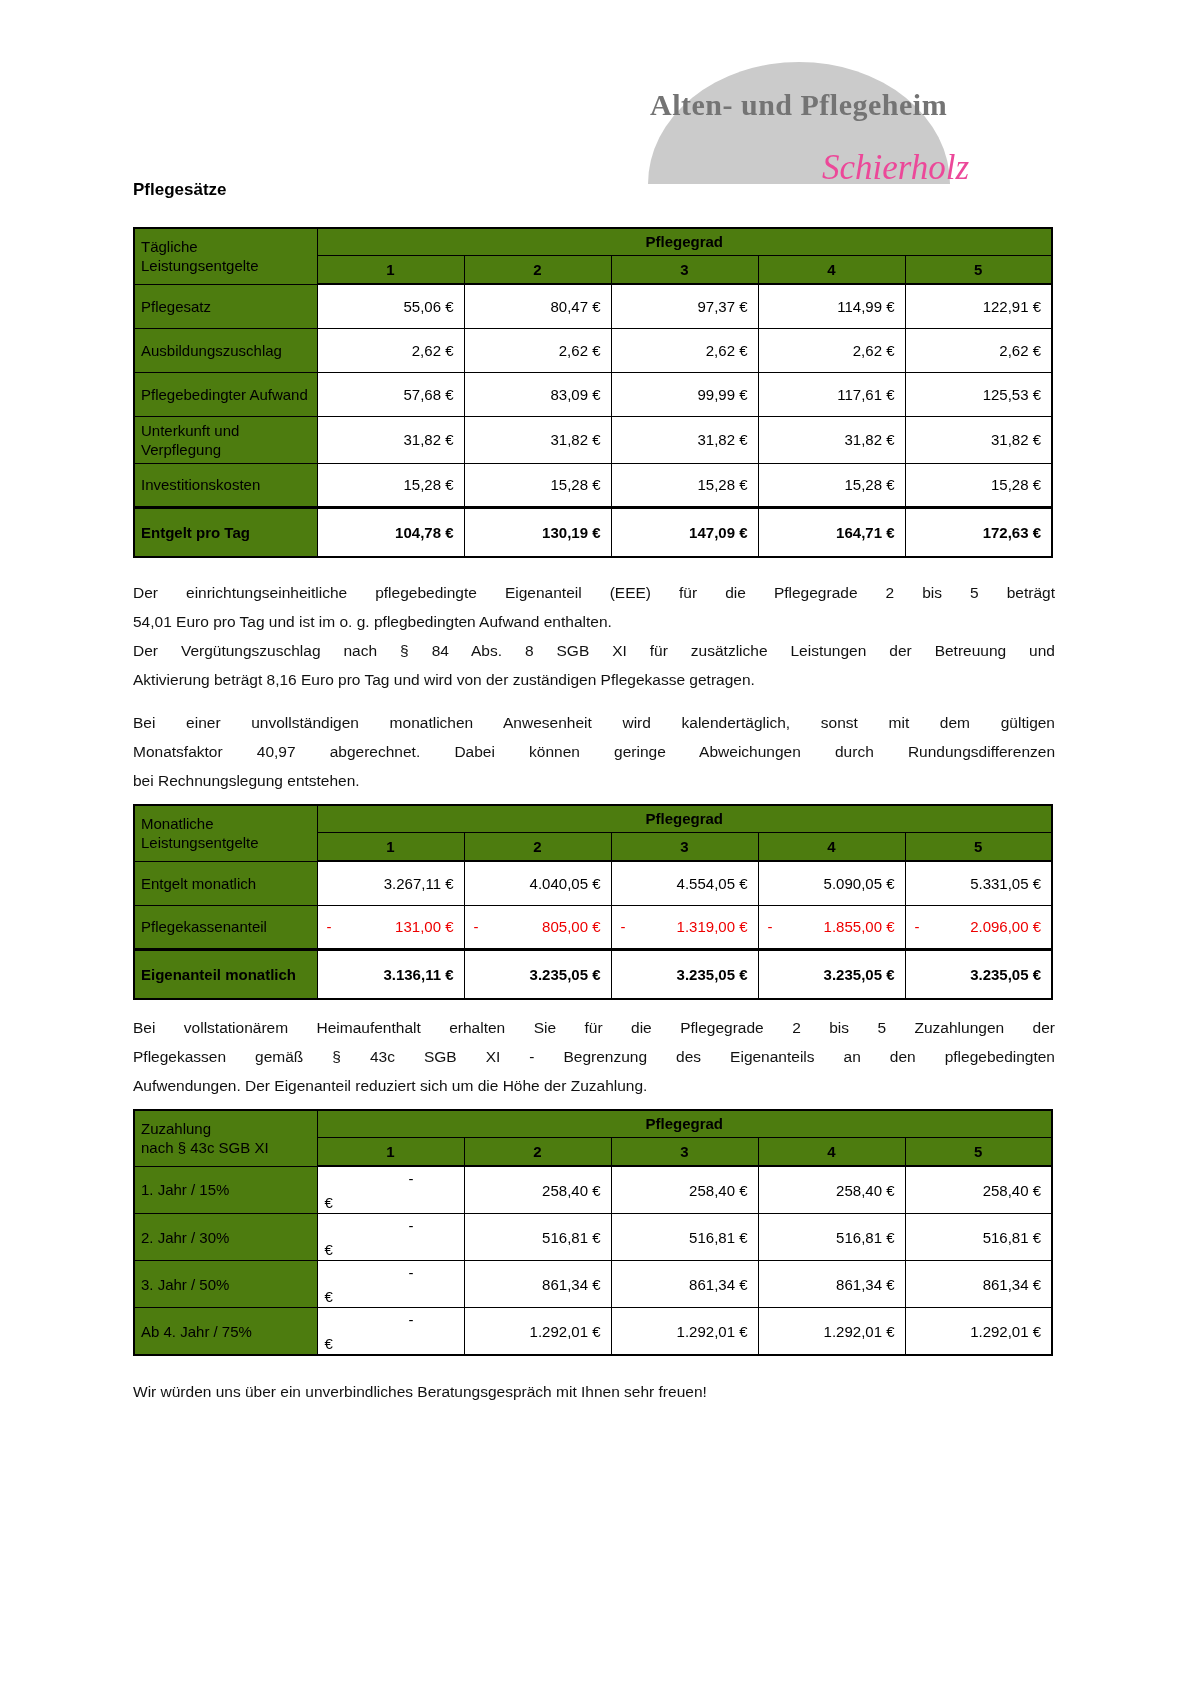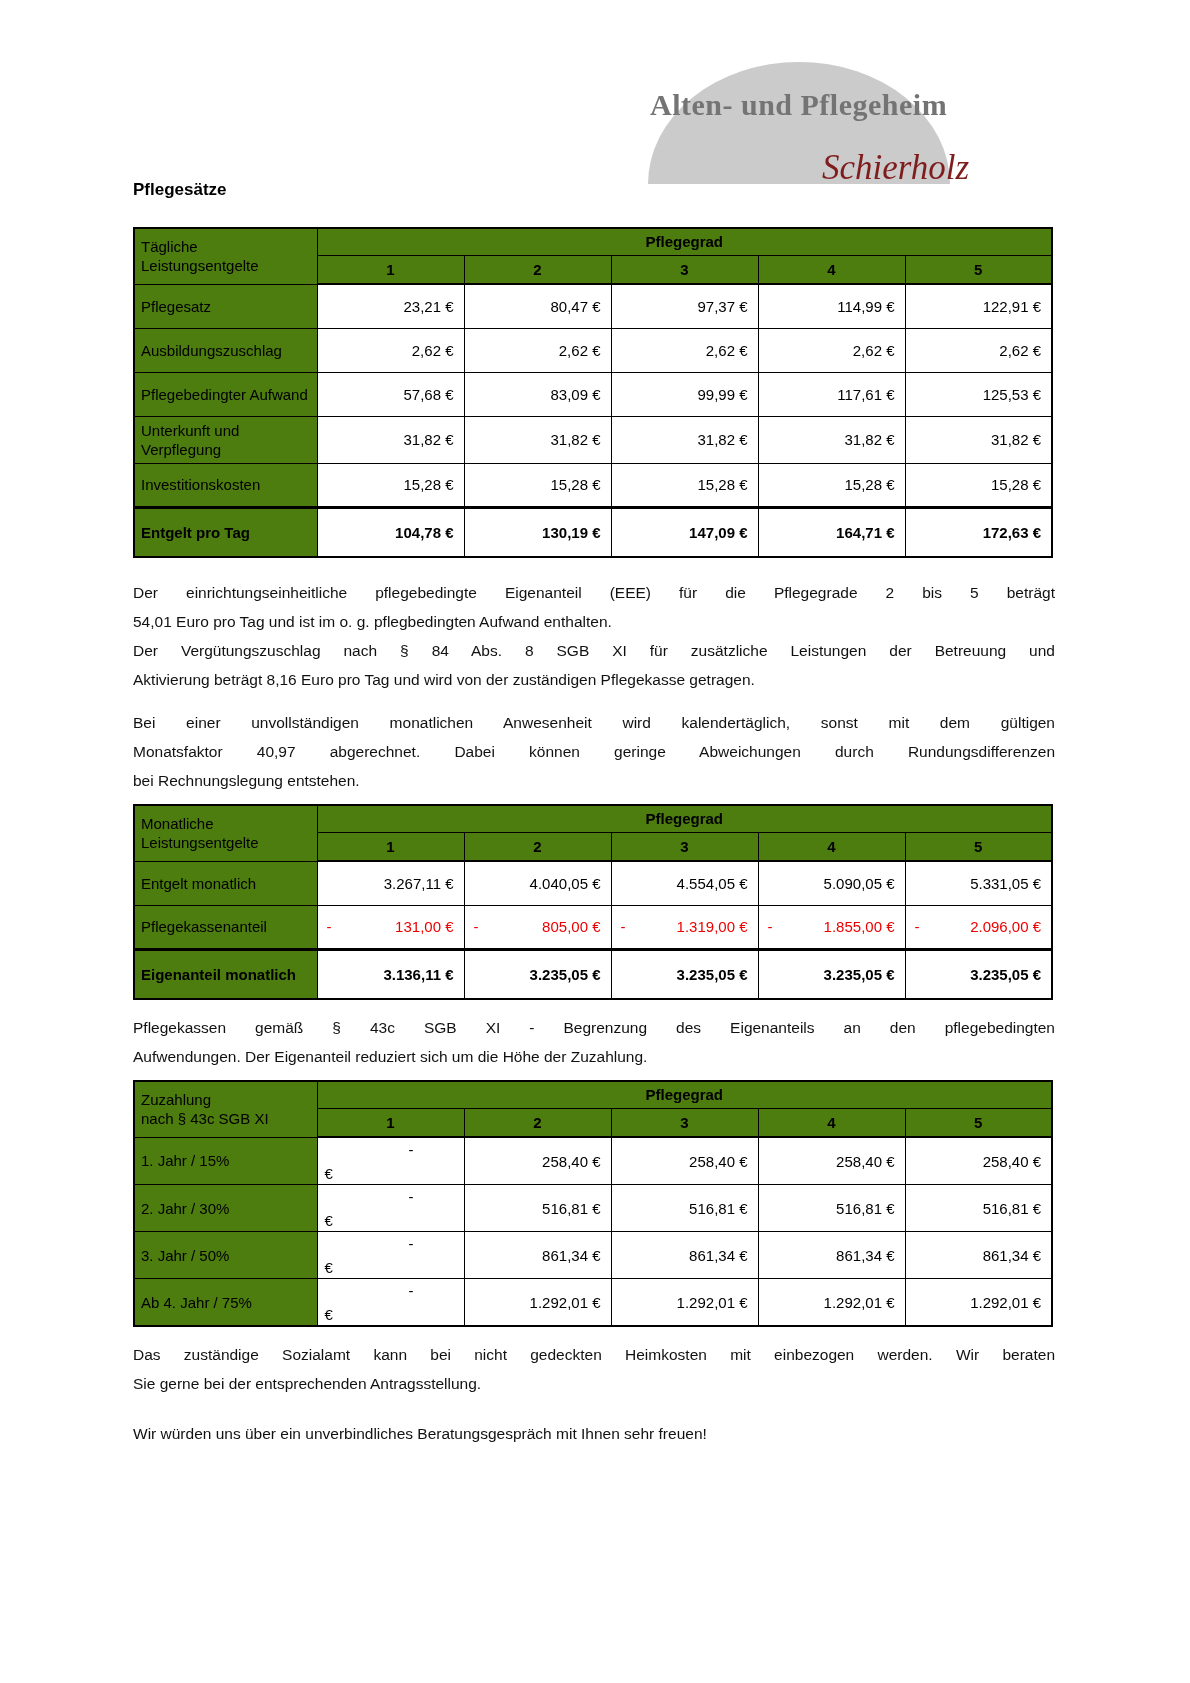--- a/index.html
+++ b/index.html
@@ -29,21 +29,21 @@
     color:#747474;
     letter-spacing:0.5px;
     white-space:nowrap;
   }
   .logo-line2{
     position:absolute;
     left:822px;top:148px;
     font-family:"Liberation Serif","DejaVu Serif",serif;
     font-style:italic;
     font-size:35px;
-    color:#7f1d1d;
+    color:#ec4899;
     white-space:nowrap;
   }
   
   .title{
     position:absolute;
     left:133px;top:180px;
     font-size:17px;
     font-weight:bold;
     color:#000;
   }
@@ -170,21 +170,21 @@
               <th class="colnum">1</th>
               <th class="colnum">2</th>
               <th class="colnum">3</th>
               <th class="colnum">4</th>
               <th class="colnum">5</th>
             </tr>
           </thead>
           <tbody>
             <tr>
               <th class="lab">Pflegesatz</th>
-              <td class="val">23,21 €</td>
+              <td class="val">55,06 €</td>
               <td class="val">80,47 €</td>
               <td class="val">97,37 €</td>
               <td class="val">114,99 €</td>
               <td class="val">122,91 €</td>
             </tr>
             <tr>
               <th class="lab">Ausbildungszuschlag</th>
               <td class="val">2,62 €</td>
               <td class="val">2,62 €</td>
               <td class="val">2,62 €</td>
@@ -313,20 +313,21 @@
               <td class="val">3.235,05 €</td>
               <td class="val">3.235,05 €</td>
               <td class="val">3.235,05 €</td>
               <td class="val">3.235,05 €</td>
             </tr>
           </tbody>
         </table>
       </div>
 
     <div class="para mt-13">
+        <div class="jline">Bei vollstationärem Heimaufenthalt erhalten Sie für die Pflegegrade 2 bis 5 Zuzahlungen der</div>
         <div class="jline">Pflegekassen gemäß § 43c SGB XI - Begrenzung des Eigenanteils an den pflegebedingten</div>
         <div class="jline last">Aufwendungen. Der Eigenanteil reduziert sich um die Höhe der Zuzahlung.</div>
       </div>
 
     <div class="mt-9">
         <table class="grid t3">
           <colgroup>
             <col class="c-label">
             <col class="c-val">
             <col class="c-val">
@@ -389,24 +390,20 @@
               </td>
               <td class="val">1.292,01 €</td>
               <td class="val">1.292,01 €</td>
               <td class="val">1.292,01 €</td>
               <td class="val">1.292,01 €</td>
             </tr>
           </tbody>
         </table>
       </div>
 
-    <div class="para mt-13">
-        <div class="jline">Das zuständige Sozialamt kann bei nicht gedeckten Heimkosten mit einbezogen werden. Wir beraten</div>
-        <div class="jline last">Sie gerne bei der entsprechenden Antragsstellung.</div>
-      </div>
 
     <div class="para mt-21">
         <div class="jline last">Wir würden uns über ein unverbindliches Beratungsgespräch mit Ihnen sehr freuen!</div>
       </div>
 
 
   </div>
 </div>
 
 </body></html>

